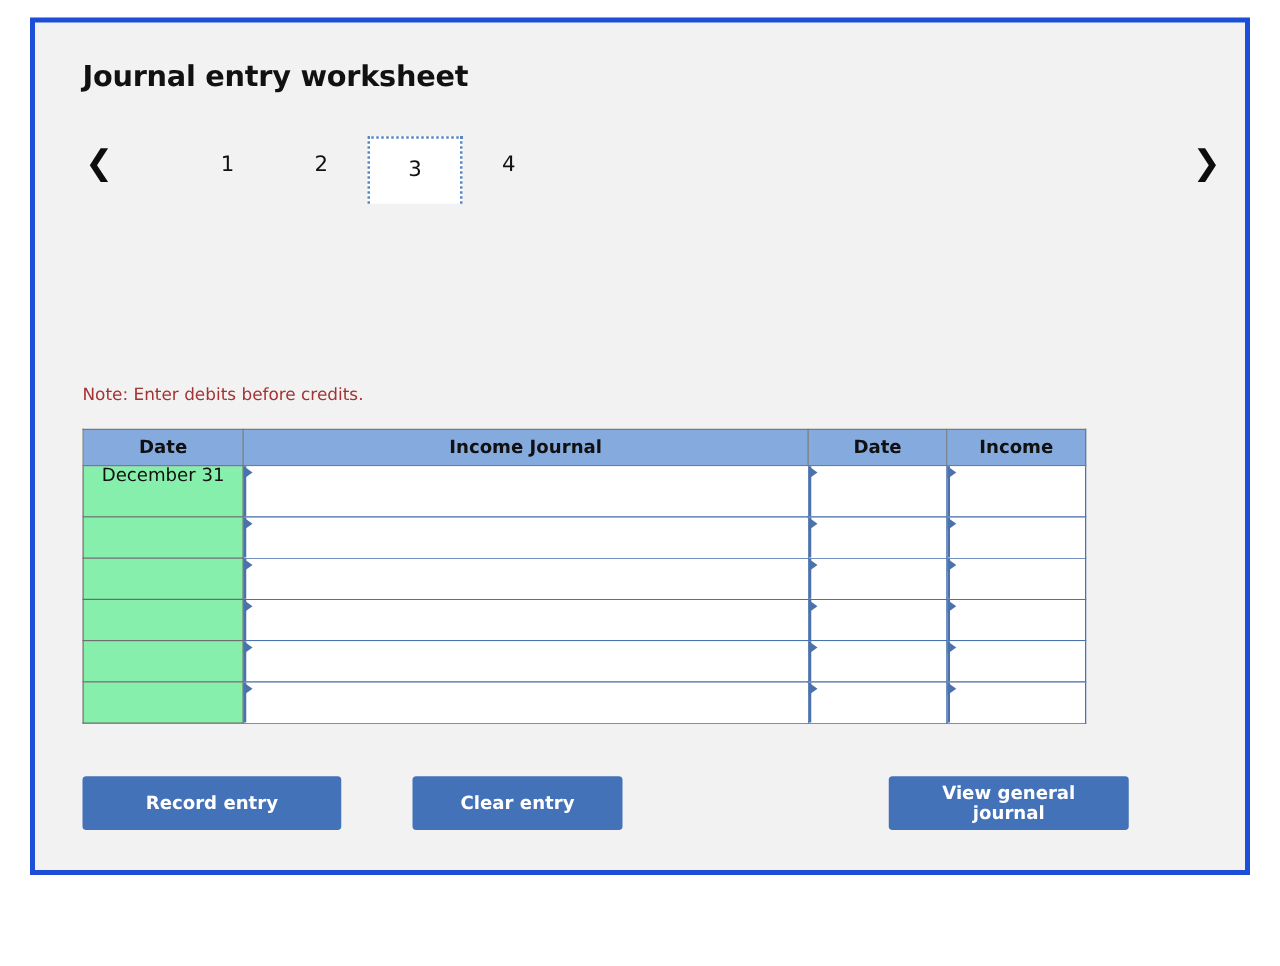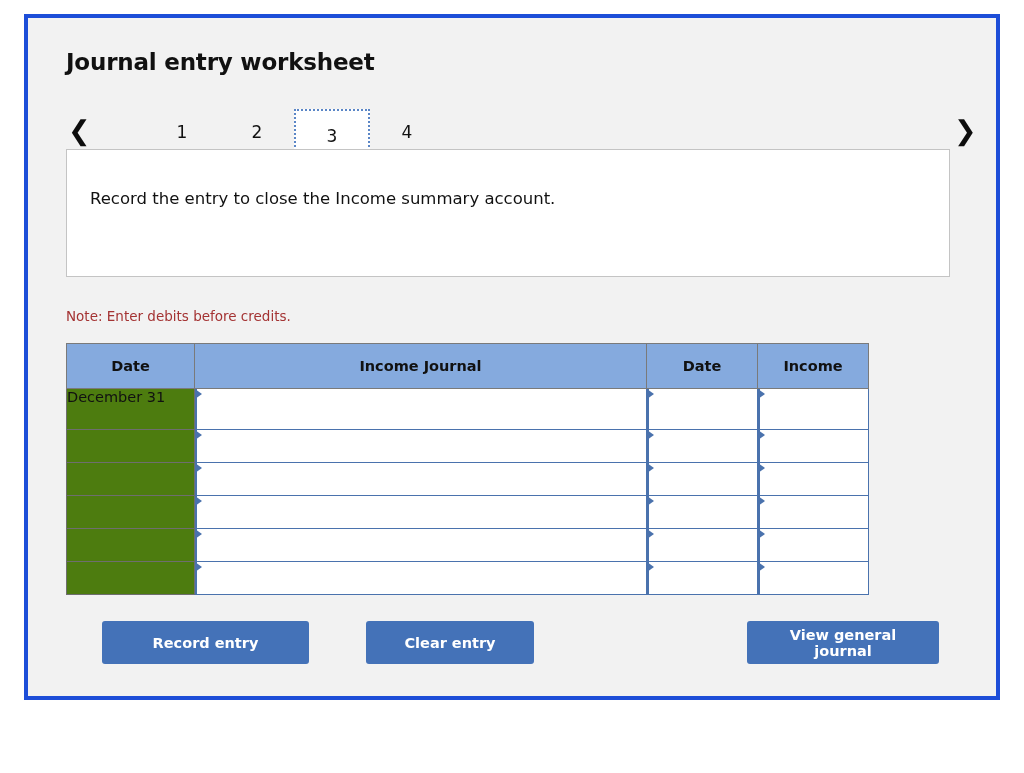--- a/index.html
+++ b/index.html
@@ -116,39 +116,39 @@
     border-collapse: collapse;
     table-layout: fixed;
   }
   .jtable th {
     background: #85aade;
     border: 1px solid #7a7a7a;
     font-size: 14.5px;
     font-weight: bold;
     color: #111111;
     height: 28px;
-    padding: 8px;
+    padding: 0;
     text-align: center;
   }
   .col-date   { width: 128px; }
   .col-gj     { width: 452px; }
   .col-debit  { width: 111px; }
   .col-credit { width: 111px; }
 
   .jtable td {
     padding: 0;
     height: 33px;
     vertical-align: top;
   }
   .jtable tr.first-row td { height: 41px; }
 
   .date-cell {
     border: 1px solid #6e6e6e;
-    background: #4d7c0f;
-    text-align: left;
+    background: #86efac;
+    text-align: center;
     font-size: 14.5px;
     color: #111111;
     line-height: 17px;
     padding-top: 3px;
     box-sizing: border-box;
   }
   .date-cell.blank { padding-top: 0; }
 
   .input-cell {
     position: relative;
@@ -181,21 +181,20 @@
     background: #4472b8;
     color: #ffffff;
     font-size: 14.5px;
     font-weight: bold;
     border: none;
     border-radius: 3px;
     height: 43px;
     cursor: pointer;
     font-family: "DejaVu Sans", sans-serif;
     padding: 0 16px;
-    margin-left: 36px;
   }
   .btn-record { left: 38px; top: 603px; width: 207px; }
   .btn-clear  { left: 302px; top: 603px; width: 168px; }
   .btn-view   { left: 683px; top: 603px; width: 192px; }
 </style>
 </head>
 <body>
 
 <div class="panel">
 
@@ -203,23 +202,20 @@
 
   <div class="tabstrip">
     <div class="tab-arrow prev">❮</div>
     <div class="tab t0">1</div>
     <div class="tab t1">2</div>
     <div class="tab t2 selected">3</div>
     <div class="tab t3">4</div>
     <div class="tab-arrow next">❯</div>
   </div>
 
-  <div class="instruction-box">
-    <div class="instruction-text">Record the entry to close the Income summary account.</div>
-  </div>
 
   <div class="note">Note: Enter debits before credits.</div>
 
   <table class="jtable">
     <colgroup>
       <col class="col-date">
         <col class="col-gj">
         <col class="col-debit">
         <col class="col-credit">
     </colgroup>

